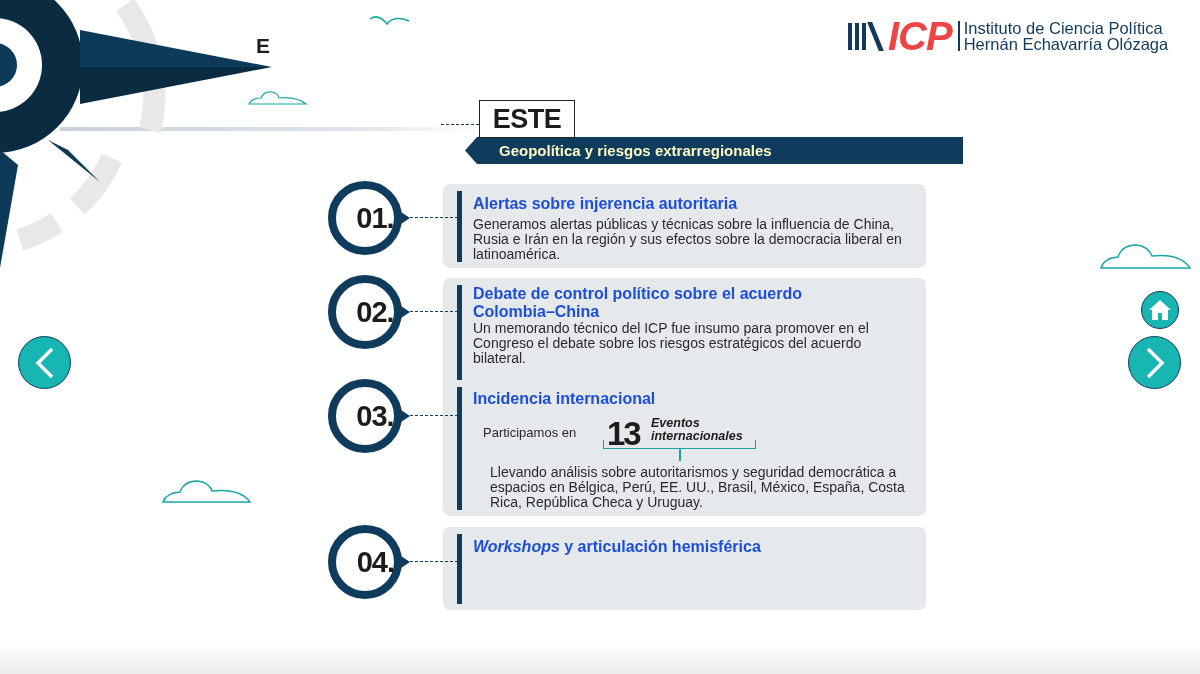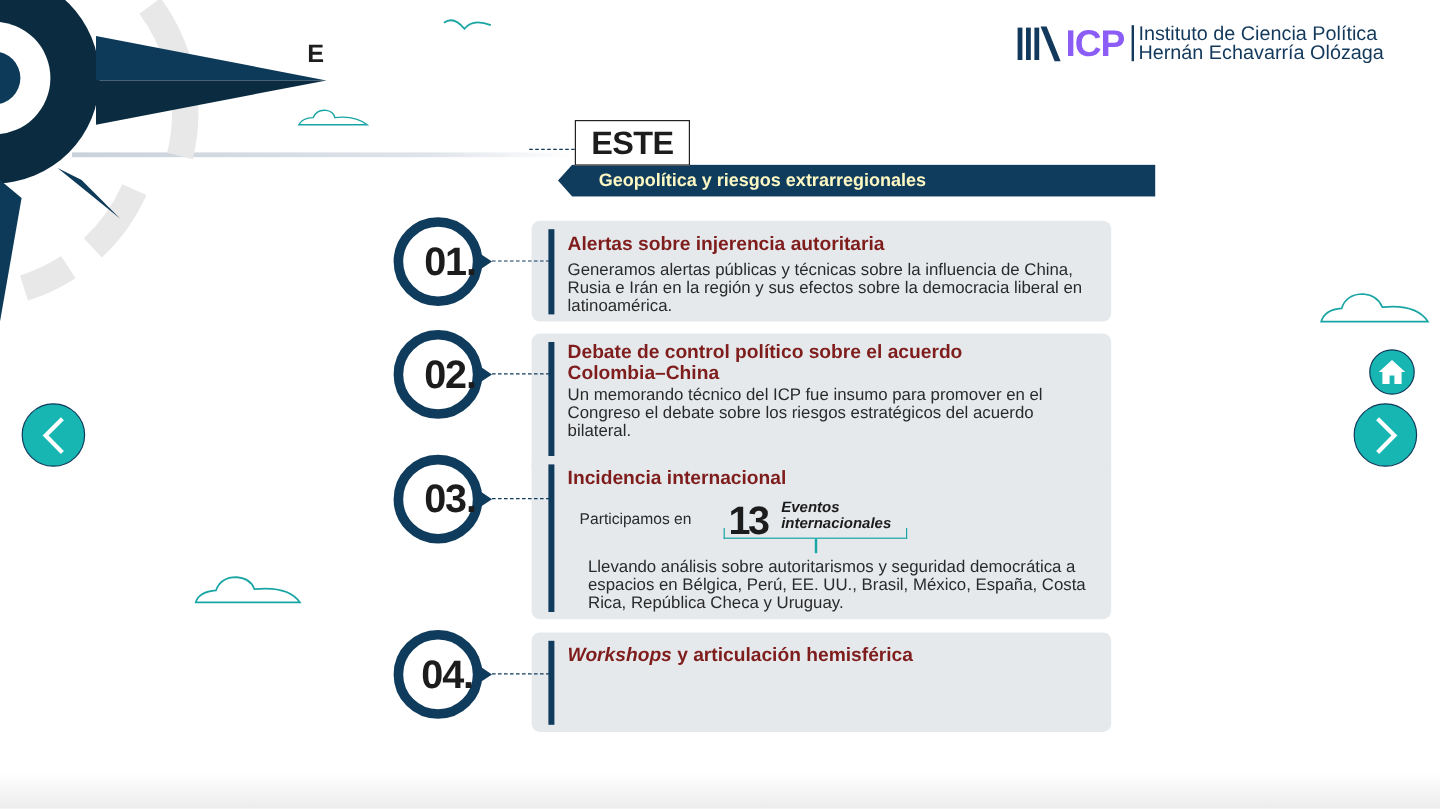--- a/index.html
+++ b/index.html
@@ -13,44 +13,44 @@
   .compass { position: absolute; left: 0; top: 0; width: 300px; height: 280px; }
   .horizon { position: absolute; left: 60px; top: 127px; width: 420px; height: 4px;
     background: linear-gradient(to right, #c9d1da, #dfe4ea 70%, rgba(223,228,234,0)); }
   .compass-letter { position: absolute; left: 256px; top: 34px; font-size: 21px; font-weight: 700; color: #1e1e1e; }
 
   
   .logo { position: absolute; left: 848px; top: 18px; display: flex; align-items: center; height: 36px; }
   .logo-mark { display: flex; align-items: center; gap: 3px; }
   .logo-bar { width: 4px; height: 27px; background: #12395c; }
   .logo-slash { width: 5px; height: 29px; background: #12395c; transform: skewX(22deg); margin-left: 4px; }
-  .logo-icp { font-size: 31px; font-weight: 700; color: #8b5cf6; margin-left: 10px; letter-spacing: -1px; line-height: 1; }
+  .logo-icp { font-size: 40px; font-weight: 700; color: #ef4444; margin-left: 10px; letter-spacing: -1px; line-height: 1; font-style: italic; }
   .logo-divider { width: 2px; height: 30px; background: #12395c; margin: 0 4px 0 6px; }
   .logo-text { font-size: 16.5px; line-height: 16px; color: #12395c; }
 
   
   .header-dash { position: absolute; left: 441px; top: 124px; width: 38px; border-top: 1.5px dashed #12395c; }
   .este-box { position: absolute; left: 479px; top: 100px; width: 96px; height: 38px; border: 1.5px solid #222;
     background: #fff; z-index: 3; display: flex; align-items: center; justify-content: center; }
   .este-text { font-size: 27px; font-weight: 900; color: #1c1c1c; letter-spacing: -0.5px; }
   .banner { position: absolute; left: 465px; top: 137px; width: 498px; height: 27px; background: #0f3b5c;
     clip-path: polygon(12px 0, 100% 0, 100% 100%, 12px 100%, 0 50%); }
   .banner-text { position: absolute; left: 34px; top: 5px; font-size: 15px; font-weight: 700; color: #fef9c3; }
 
   
   .item { position: absolute; left: 328px; width: 600px; }
   .num-circle { position: absolute; left: 0; width: 74px; height: 74px; border-radius: 50%; border: 8px solid #0f3b5c; background: #fff;
     display: flex; align-items: center; justify-content: center; z-index: 2; }
-  .num-text { font-size: 33px; font-weight: 700; color: #1c1c1c; letter-spacing: -1px; margin-left: 20px; }
+  .num-text { font-size: 29px; font-weight: 700; color: #1c1c1c; letter-spacing: -1px; margin-left: 20px; }
   .num-pointer { position: absolute; left: 70px; width: 0; height: 0; border-top: 8px solid transparent; border-bottom: 8px solid transparent;
     border-left: 12px solid #0f3b5c; z-index: 2; }
   .num-dash { position: absolute; left: 82px; width: 48px; border-top: 1.5px dashed #0f3b5c; z-index: 2; }
   .card { position: absolute; left: 115px; right: 2px; background: #e5e9ec; border-radius: 7px; }
   .card-bar { position: absolute; left: 14px; top: 7px; bottom: 6px; width: 5px; background: #0f3b5c; }
-  .card-title { position: absolute; left: 30px; font-size: 16px; font-weight: 700; color: #7f1d1d; line-height: 18px; }
+  .card-title { position: absolute; left: 30px; font-size: 16px; font-weight: 700; color: #1d4ed8; line-height: 18px; }
   .card-body { position: absolute; left: 30px; right: 14px; font-size: 14px; line-height: 15px; color: #2a2a2a; }
 
   .stat-lead { position: absolute; left: 40px; top: 45px; font-size: 13px; color: #2a2a2a; }
   .stat-num { position: absolute; left: 164px; top: 35px; font-size: 33px; font-weight: 900; color: #1c1c1c; letter-spacing: -2px; }
   .stat-label { position: absolute; left: 208px; top: 37px; font-size: 12.5px; font-style: italic; font-weight: 700; color: #1c1c1c; line-height: 13px; }
   .bracket { position: absolute; left: 160px; top: 60px; width: 153px; height: 9px; border: 1.5px solid #1aa5a5; border-top: none; }
   .bracket-stem { position: absolute; left: 236px; top: 69px; width: 1.5px; height: 12px; background: #1aa5a5; }
 
   
   .nav-btn { position: absolute; border-radius: 50%; background: #17b6b2; border: 1.5px solid #0f3b5c; display: flex; align-items: center; justify-content: center; cursor: pointer; }

